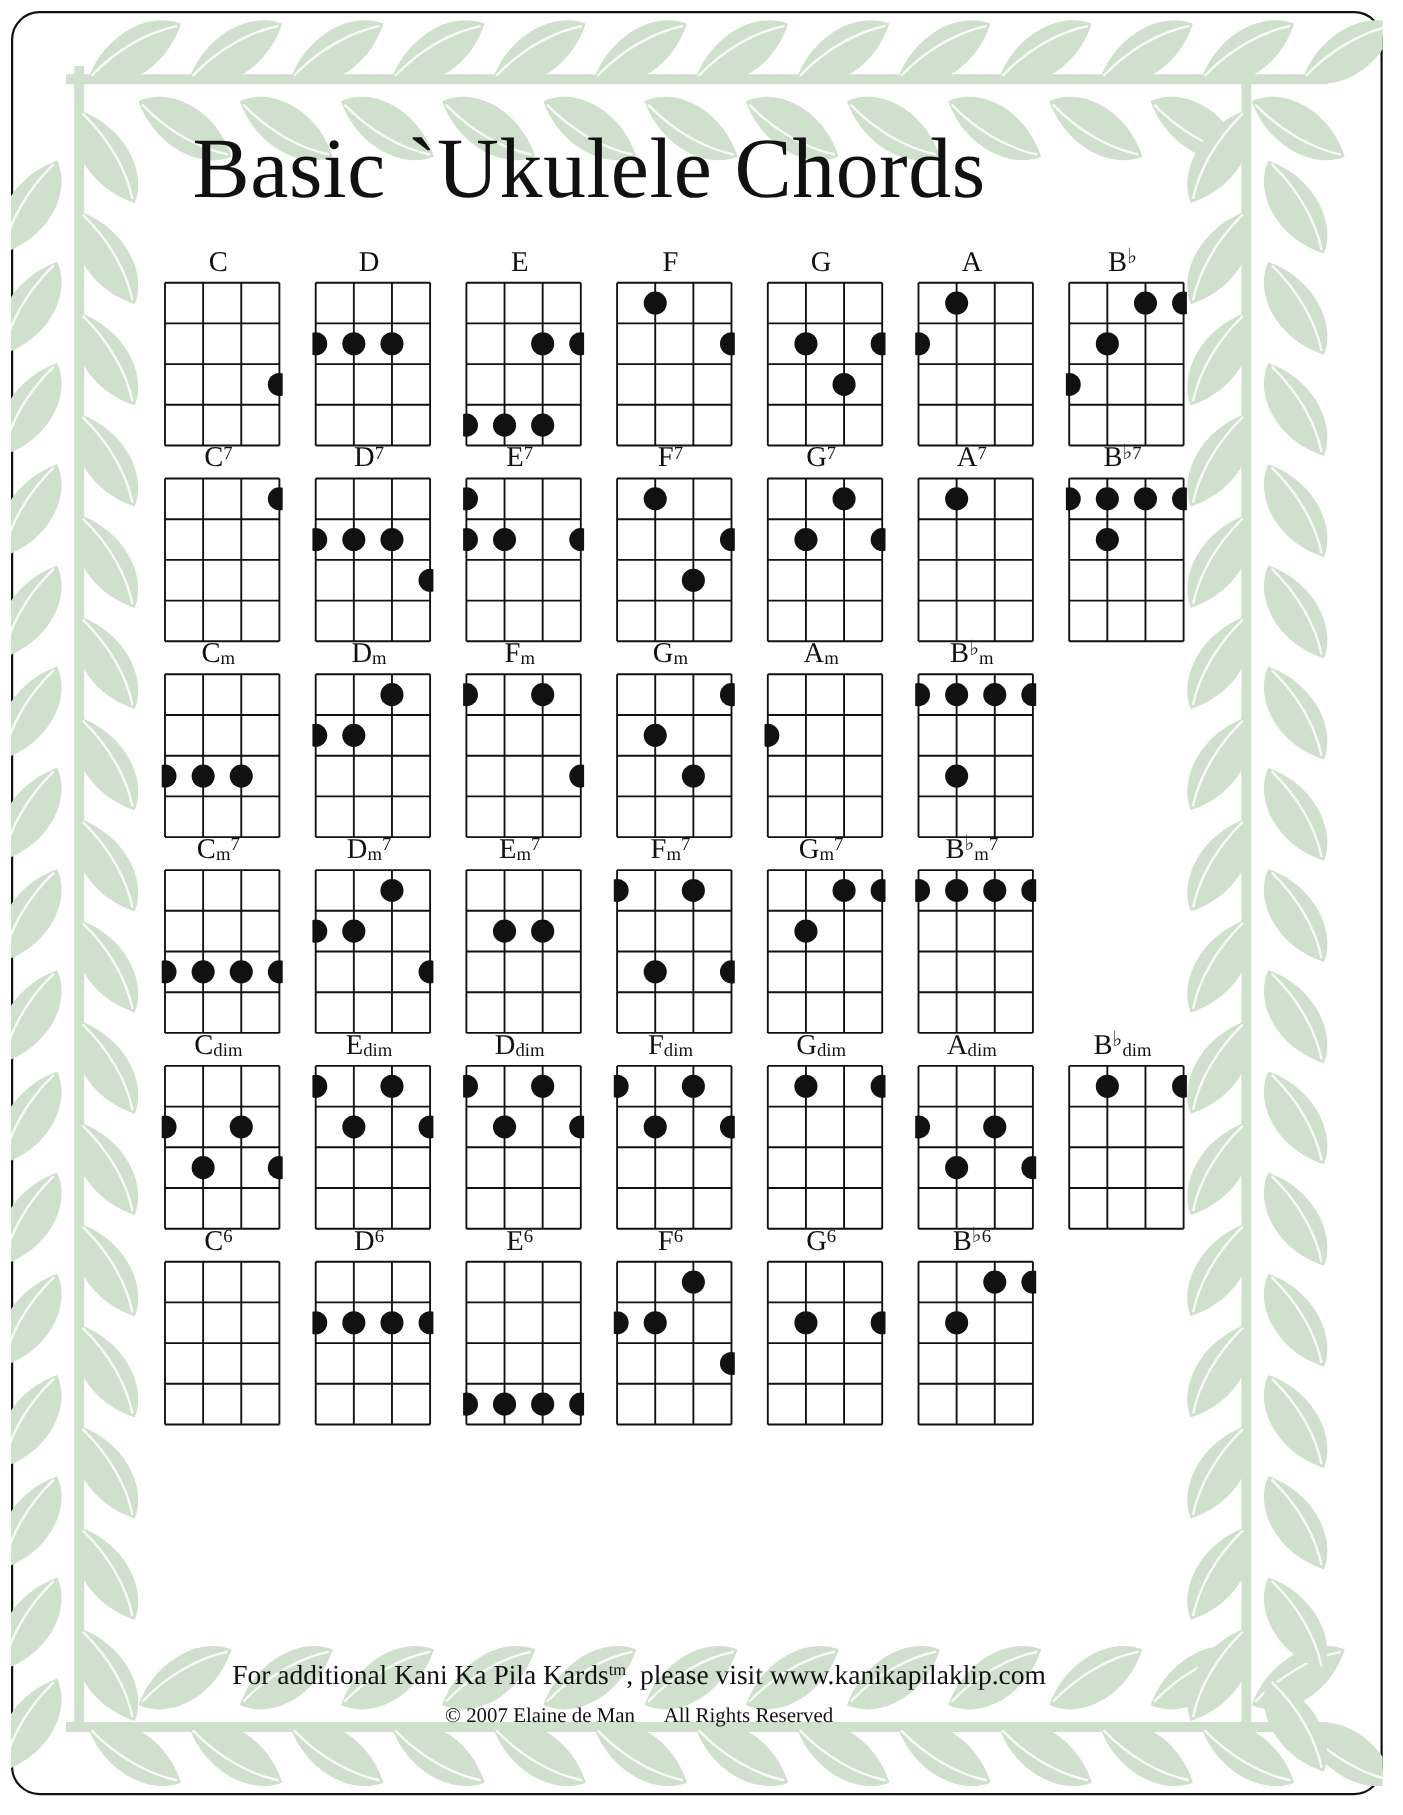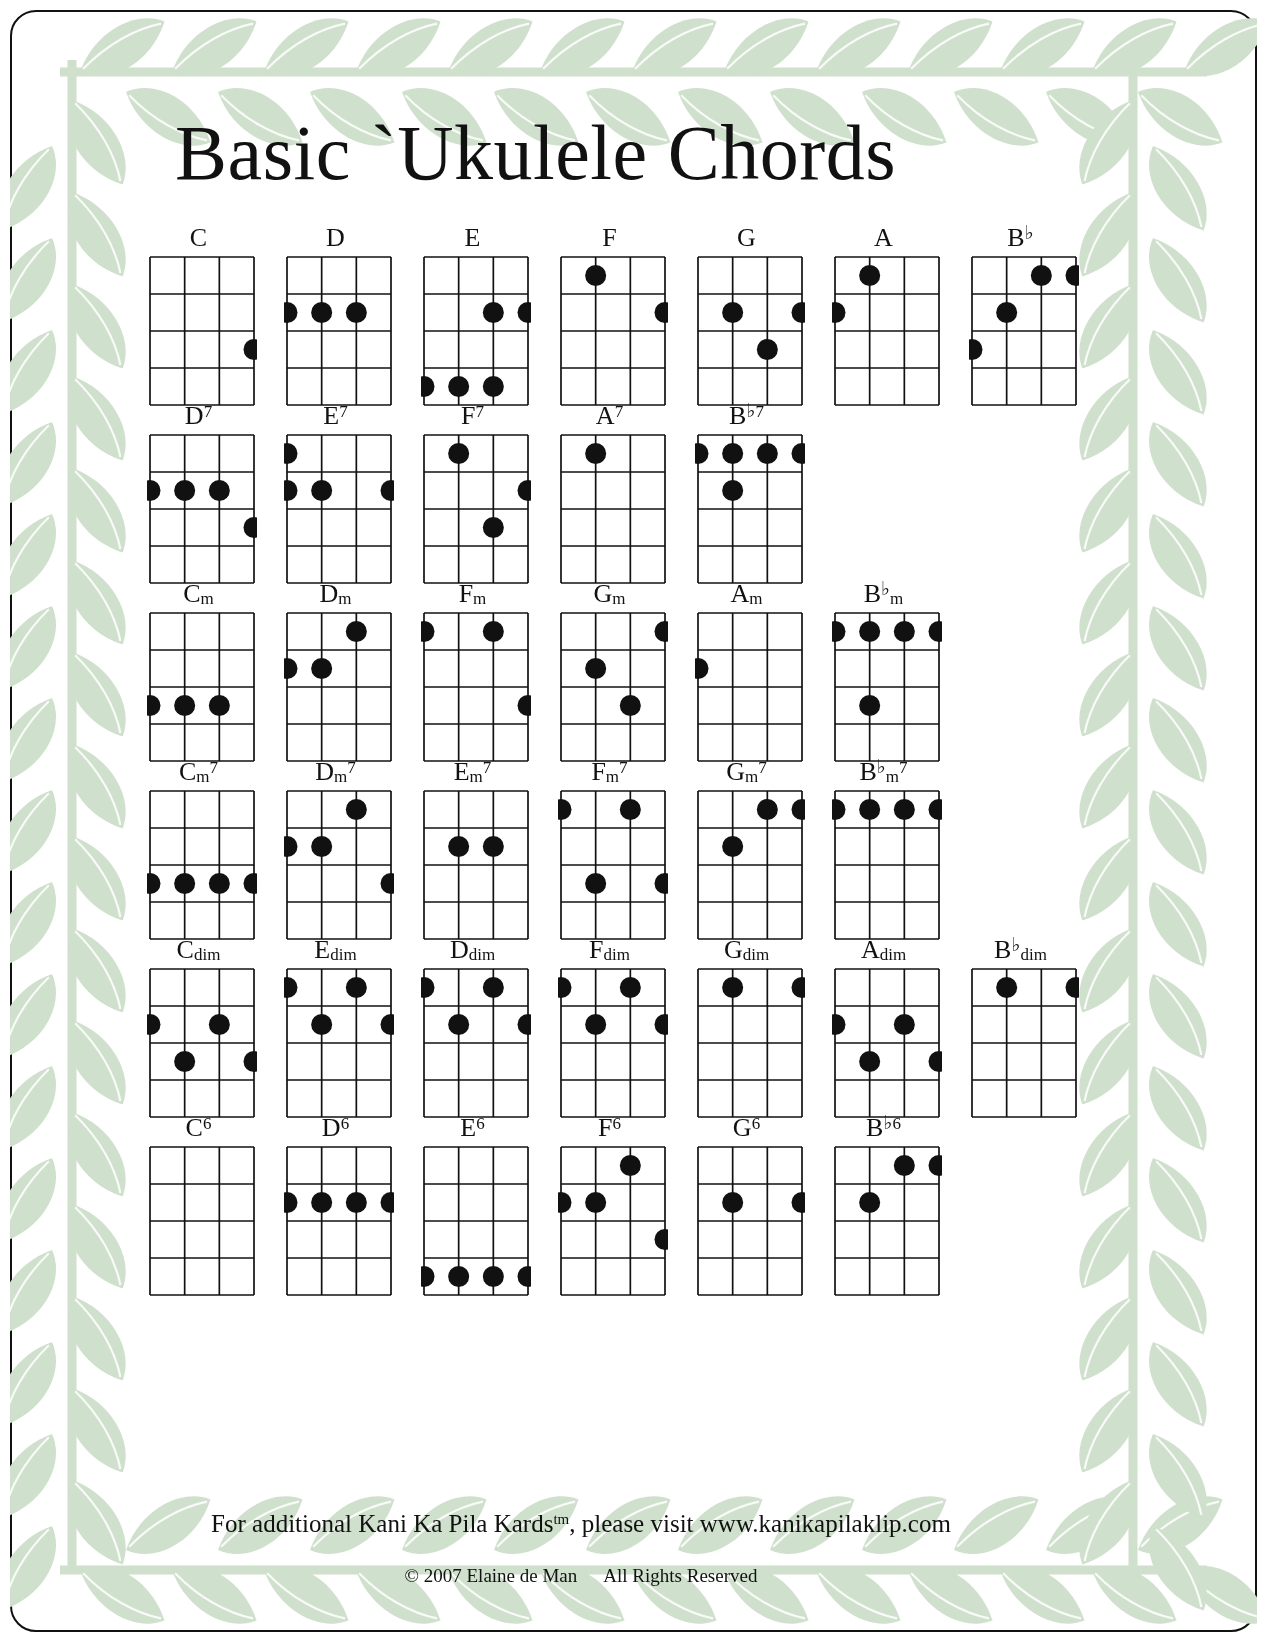--- a/index.html
+++ b/index.html
@@ -114,21 +114,21 @@
   .footer-line1 sup {
     font-size: 15px;
     vertical-align: baseline;
     position: relative;
     top: -8px;
   }
   .footer-line2 {
     font-size: 19px;
     line-height: 26px;
     color: #111;
-    margin-top: 20px;
+    margin-top: 4px;
   }
   .copyright-gap { display:inline-block; width: 26px; }
 </style>
 </head>
 <body>
 
 <div class="page">
 
   <div class="page-frame"></div>
 
@@ -425,20 +425,37 @@
               <circle cx="69.33333333333333" cy="18.5" r="10.5" fill="#111111"></circle>
               <circle cx="104" cy="18.5" r="10.5" fill="#111111"></circle>
               <circle cx="34.666666666666664" cy="55.5" r="10.5" fill="#111111"></circle>
               <circle cx="0" cy="92.5" r="10.5" fill="#111111"></circle>
             </svg>
           </div>
         </div>
       </div>
       <div class="chord-row">
         <div class="chord">
+          <div class="chord-name">C<sup>7</sup></div>
+          <div class="diagram">
+            <svg width="110" height="154" viewBox="-3 -3 110 154">
+              <line x1="0" y1="0" x2="0" y2="148" stroke="#111111" stroke-width="1.7"></line>
+              <line x1="34.666666666666664" y1="0" x2="34.666666666666664" y2="148" stroke="#111111" stroke-width="1.7"></line>
+              <line x1="69.33333333333333" y1="0" x2="69.33333333333333" y2="148" stroke="#111111" stroke-width="1.7"></line>
+              <line x1="104" y1="0" x2="104" y2="148" stroke="#111111" stroke-width="1.7"></line>
+              <line x1="0" y1="0" x2="104" y2="0" stroke="#111111" stroke-width="1.7"></line>
+              <line x1="0" y1="37" x2="104" y2="37" stroke="#111111" stroke-width="1.7"></line>
+              <line x1="0" y1="74" x2="104" y2="74" stroke="#111111" stroke-width="1.7"></line>
+              <line x1="0" y1="111" x2="104" y2="111" stroke="#111111" stroke-width="1.7"></line>
+              <line x1="0" y1="148" x2="104" y2="148" stroke="#111111" stroke-width="1.7"></line>
+              <circle cx="104" cy="18.5" r="10.5" fill="#111111"></circle>
+            </svg>
+          </div>
+        </div>
+        <div class="chord">
           <div class="chord-name">D<sup>7</sup></div>
           <div class="diagram">
             <svg width="110" height="154" viewBox="-3 -3 110 154">
               <line x1="0" y1="0" x2="0" y2="148" stroke="#111111" stroke-width="1.7"></line>
               <line x1="34.666666666666664" y1="0" x2="34.666666666666664" y2="148" stroke="#111111" stroke-width="1.7"></line>
               <line x1="69.33333333333333" y1="0" x2="69.33333333333333" y2="148" stroke="#111111" stroke-width="1.7"></line>
               <line x1="104" y1="0" x2="104" y2="148" stroke="#111111" stroke-width="1.7"></line>
               <line x1="0" y1="0" x2="104" y2="0" stroke="#111111" stroke-width="1.7"></line>
               <line x1="0" y1="37" x2="104" y2="37" stroke="#111111" stroke-width="1.7"></line>
               <line x1="0" y1="74" x2="104" y2="74" stroke="#111111" stroke-width="1.7"></line>
@@ -480,20 +497,39 @@
               <line x1="69.33333333333333" y1="0" x2="69.33333333333333" y2="148" stroke="#111111" stroke-width="1.7"></line>
               <line x1="104" y1="0" x2="104" y2="148" stroke="#111111" stroke-width="1.7"></line>
               <line x1="0" y1="0" x2="104" y2="0" stroke="#111111" stroke-width="1.7"></line>
               <line x1="0" y1="37" x2="104" y2="37" stroke="#111111" stroke-width="1.7"></line>
               <line x1="0" y1="74" x2="104" y2="74" stroke="#111111" stroke-width="1.7"></line>
               <line x1="0" y1="111" x2="104" y2="111" stroke="#111111" stroke-width="1.7"></line>
               <line x1="0" y1="148" x2="104" y2="148" stroke="#111111" stroke-width="1.7"></line>
               <circle cx="34.666666666666664" cy="18.5" r="10.5" fill="#111111"></circle>
               <circle cx="104" cy="55.5" r="10.5" fill="#111111"></circle>
               <circle cx="69.33333333333333" cy="92.5" r="10.5" fill="#111111"></circle>
+            </svg>
+          </div>
+        </div>
+        <div class="chord">
+          <div class="chord-name">G<sup>7</sup></div>
+          <div class="diagram">
+            <svg width="110" height="154" viewBox="-3 -3 110 154">
+              <line x1="0" y1="0" x2="0" y2="148" stroke="#111111" stroke-width="1.7"></line>
+              <line x1="34.666666666666664" y1="0" x2="34.666666666666664" y2="148" stroke="#111111" stroke-width="1.7"></line>
+              <line x1="69.33333333333333" y1="0" x2="69.33333333333333" y2="148" stroke="#111111" stroke-width="1.7"></line>
+              <line x1="104" y1="0" x2="104" y2="148" stroke="#111111" stroke-width="1.7"></line>
+              <line x1="0" y1="0" x2="104" y2="0" stroke="#111111" stroke-width="1.7"></line>
+              <line x1="0" y1="37" x2="104" y2="37" stroke="#111111" stroke-width="1.7"></line>
+              <line x1="0" y1="74" x2="104" y2="74" stroke="#111111" stroke-width="1.7"></line>
+              <line x1="0" y1="111" x2="104" y2="111" stroke="#111111" stroke-width="1.7"></line>
+              <line x1="0" y1="148" x2="104" y2="148" stroke="#111111" stroke-width="1.7"></line>
+              <circle cx="69.33333333333333" cy="18.5" r="10.5" fill="#111111"></circle>
+              <circle cx="34.666666666666664" cy="55.5" r="10.5" fill="#111111"></circle>
+              <circle cx="104" cy="55.5" r="10.5" fill="#111111"></circle>
             </svg>
           </div>
         </div>
         <div class="chord">
           <div class="chord-name">A<sup>7</sup></div>
           <div class="diagram">
             <svg width="110" height="154" viewBox="-3 -3 110 154">
               <line x1="0" y1="0" x2="0" y2="148" stroke="#111111" stroke-width="1.7"></line>
               <line x1="34.666666666666664" y1="0" x2="34.666666666666664" y2="148" stroke="#111111" stroke-width="1.7"></line>
               <line x1="69.33333333333333" y1="0" x2="69.33333333333333" y2="148" stroke="#111111" stroke-width="1.7"></line>

